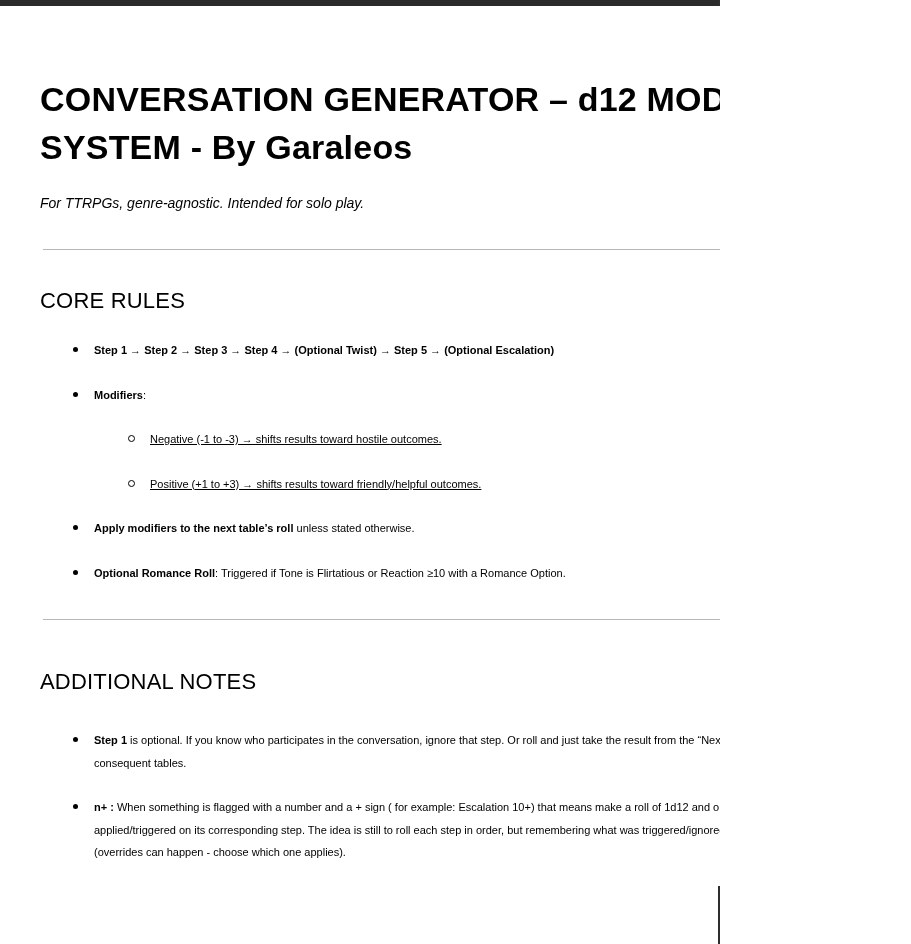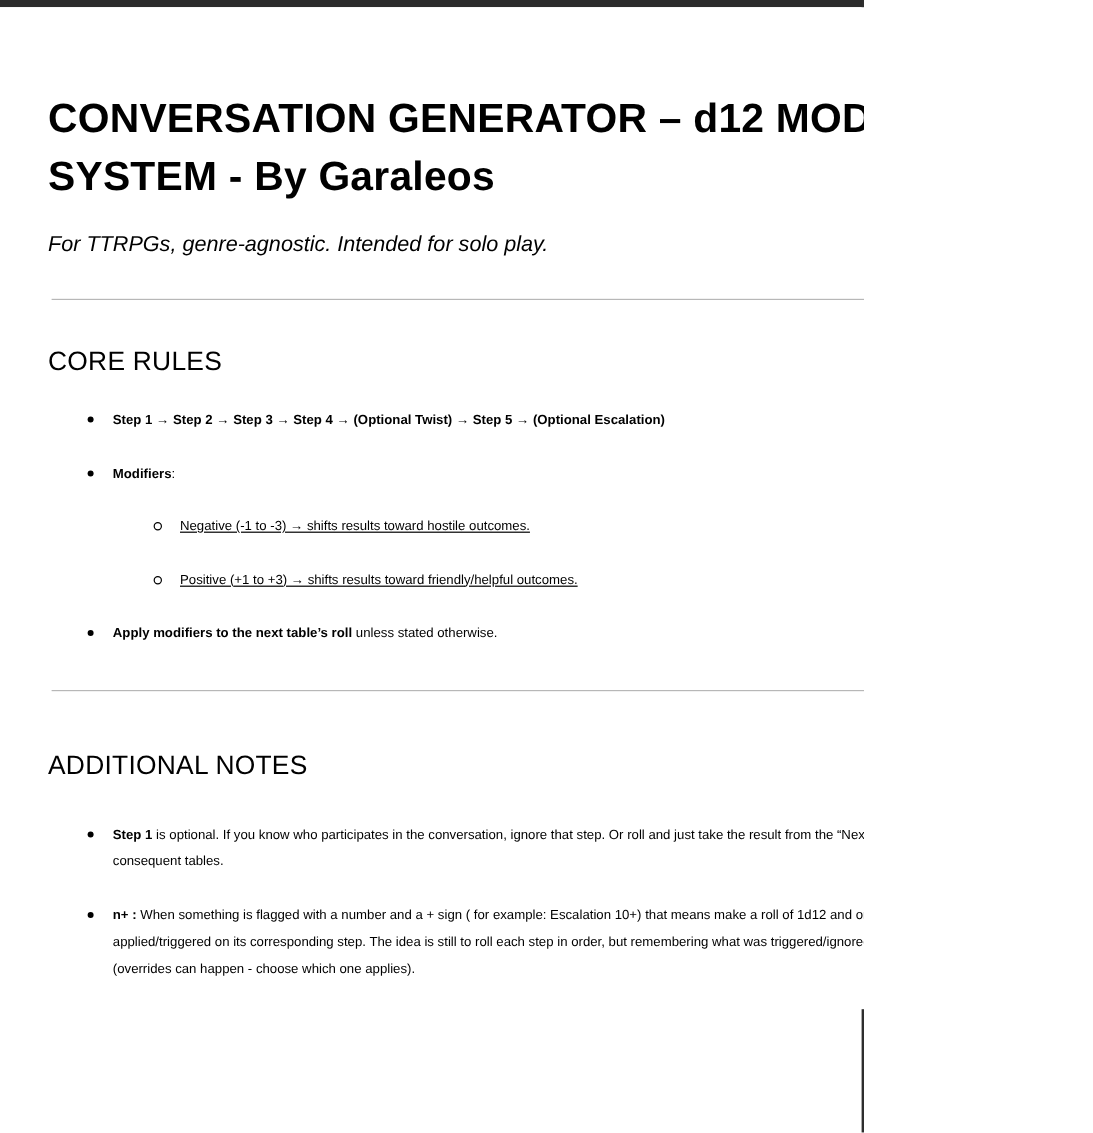--- a/index.html
+++ b/index.html
@@ -40,21 +40,21 @@
   }
   h1.doc-title {
     margin: 69px 0 0 0;
     font-size: 34px;
     line-height: 48px;
     font-weight: 700;
     letter-spacing: 0.2px;
   }
   p.doc-subtitle {
     margin: 23px 0 0 0;
-    font-size: 18px;
+    font-size: 14px;
     line-height: 19px;
     font-style: italic;
   }
   hr.divider {
     border: none;
     border-top: 1px solid #b7b7b7;
     margin: 36px 0 0 3px;
   }
   hr.divider.second {
     margin-top: 35px;
@@ -132,20 +132,21 @@
     <ul class="bullets">
       <li><span class="bold">Step 1</span><span> → </span><span class="bold">Step 2</span><span> → </span><span class="bold">Step 3</span><span> → </span><span class="bold">Step 4</span><span> → </span><span class="bold">(Optional Twist)</span><span> → </span><span class="bold">Step 5</span><span> → </span><span class="bold">(Optional Escalation)</span></li>
       <li>
         <span><span class="bold">Modifiers</span><span>:</span></span>
         <ul class="sub-bullets">
           <li>Negative (-1 to -3) → shifts results toward hostile outcomes.</li>
           <li>Positive (+1 to +3) → shifts results toward friendly/helpful outcomes.</li>
         </ul>
       </li>
       <li><span class="bold">Apply modifiers to the next table’s roll</span><span> unless stated otherwise.</span></li>
+      <li><span class="bold">Optional Romance Roll</span><span>: Triggered if Tone is Flirtatious or Reaction ≥10 with a Romance Option.</span></li>
     </ul>
 
     <hr class="divider second">
 
     <h2 class="section-heading notes">ADDITIONAL NOTES</h2>
 
     <ul class="bullets notes-list">
       <li><span class="bold">Step 1</span><span> is optional. If you know who participates in the conversation, ignore that step. Or roll and just take the result from the “Next Modifier” to apply to the consequent tables.</span></li>
       <li><span class="bold">n+ :</span><span> When something is flagged with a number and a + sign ( for example: Escalation 10+) that means make a roll of 1d12 and on a 10 or more, the flag is applied/triggered on its corresponding step. The idea is still to roll each step in order, but remembering what was triggered/ignored in current rolled steps (overrides can happen - choose which one applies).</span></li>
     </ul>

